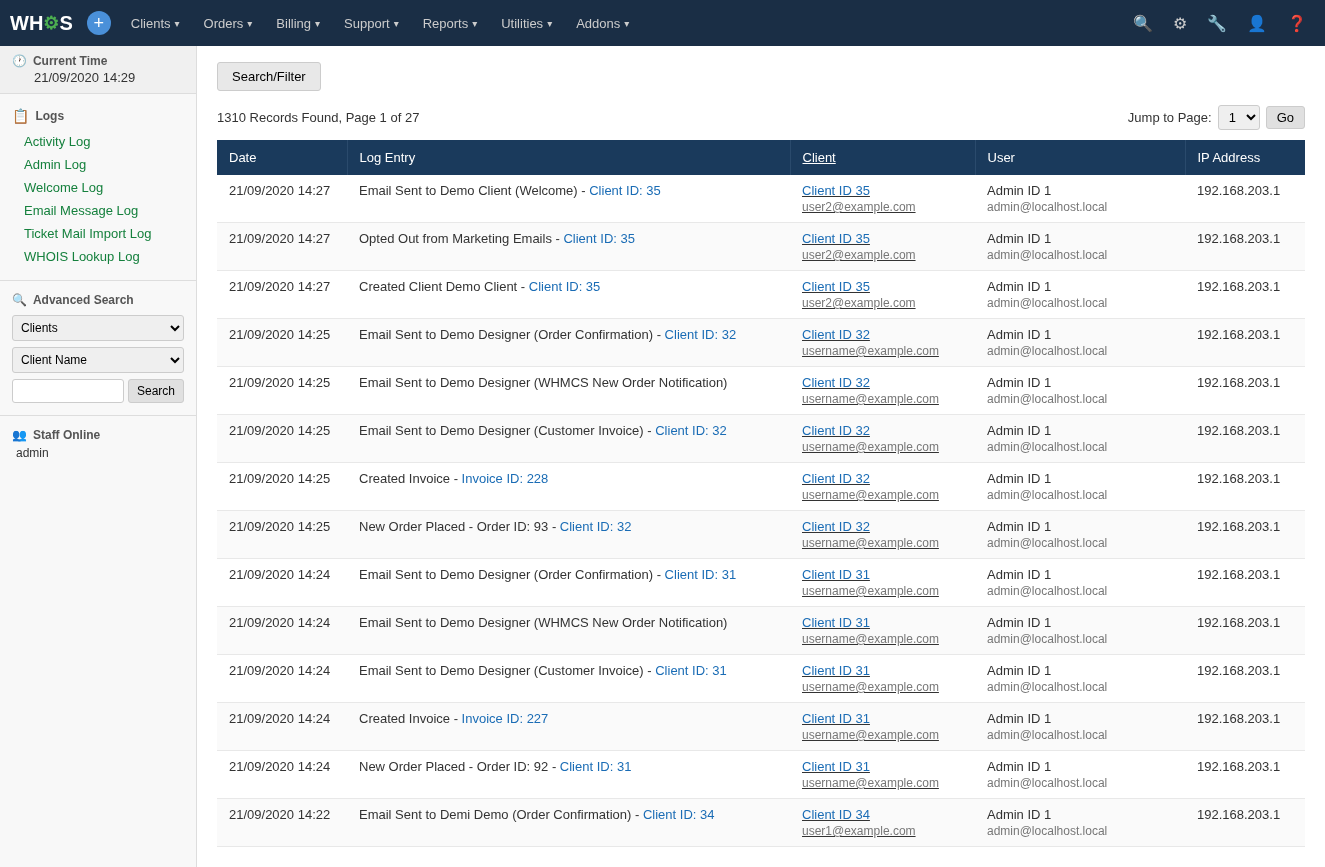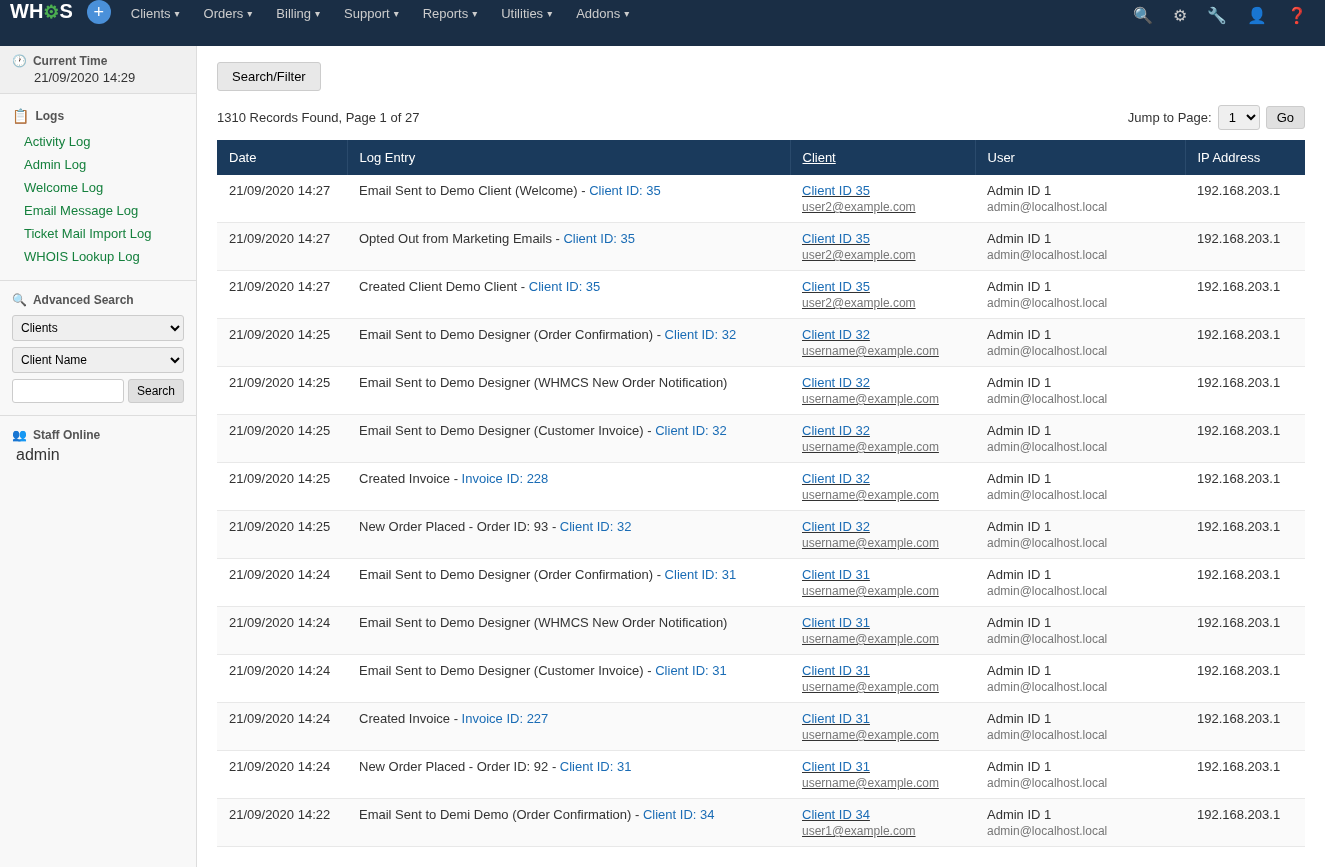--- a/index.html
+++ b/index.html
@@ -2,21 +2,21 @@
 <html><head>
   <meta charset="utf-8">
   <style>
     * { box-sizing: border-box; margin: 0; padding: 0; }
     body { font-family: Arial, sans-serif; font-size: 13px; background: #f5f5f5; color: #333; }
 
     
     .navbar {
       background: #1a2e45;
       display: flex;
-      align-items: flex-start;
+      align-items: center;
       height: 46px;
       padding: 0 10px;
       gap: 4px;
     }
     .navbar-logo {
       color: white;
       font-weight: bold;
       font-size: 20px;
       margin-right: 10px;
       display: flex;
@@ -155,21 +155,21 @@
     .staff-online-header {
       font-size: 12px;
       font-weight: bold;
       color: #555;
       display: flex;
       align-items: center;
       gap: 6px;
       margin-bottom: 4px;
     }
     .staff-name {
-      font-size: 16px;
+      font-size: 12px;
       color: #333;
       padding-left: 4px;
     }
 
     
     .main-content {
       flex: 1;
       padding: 16px 20px;
       background: white;
       overflow-y: auto;

